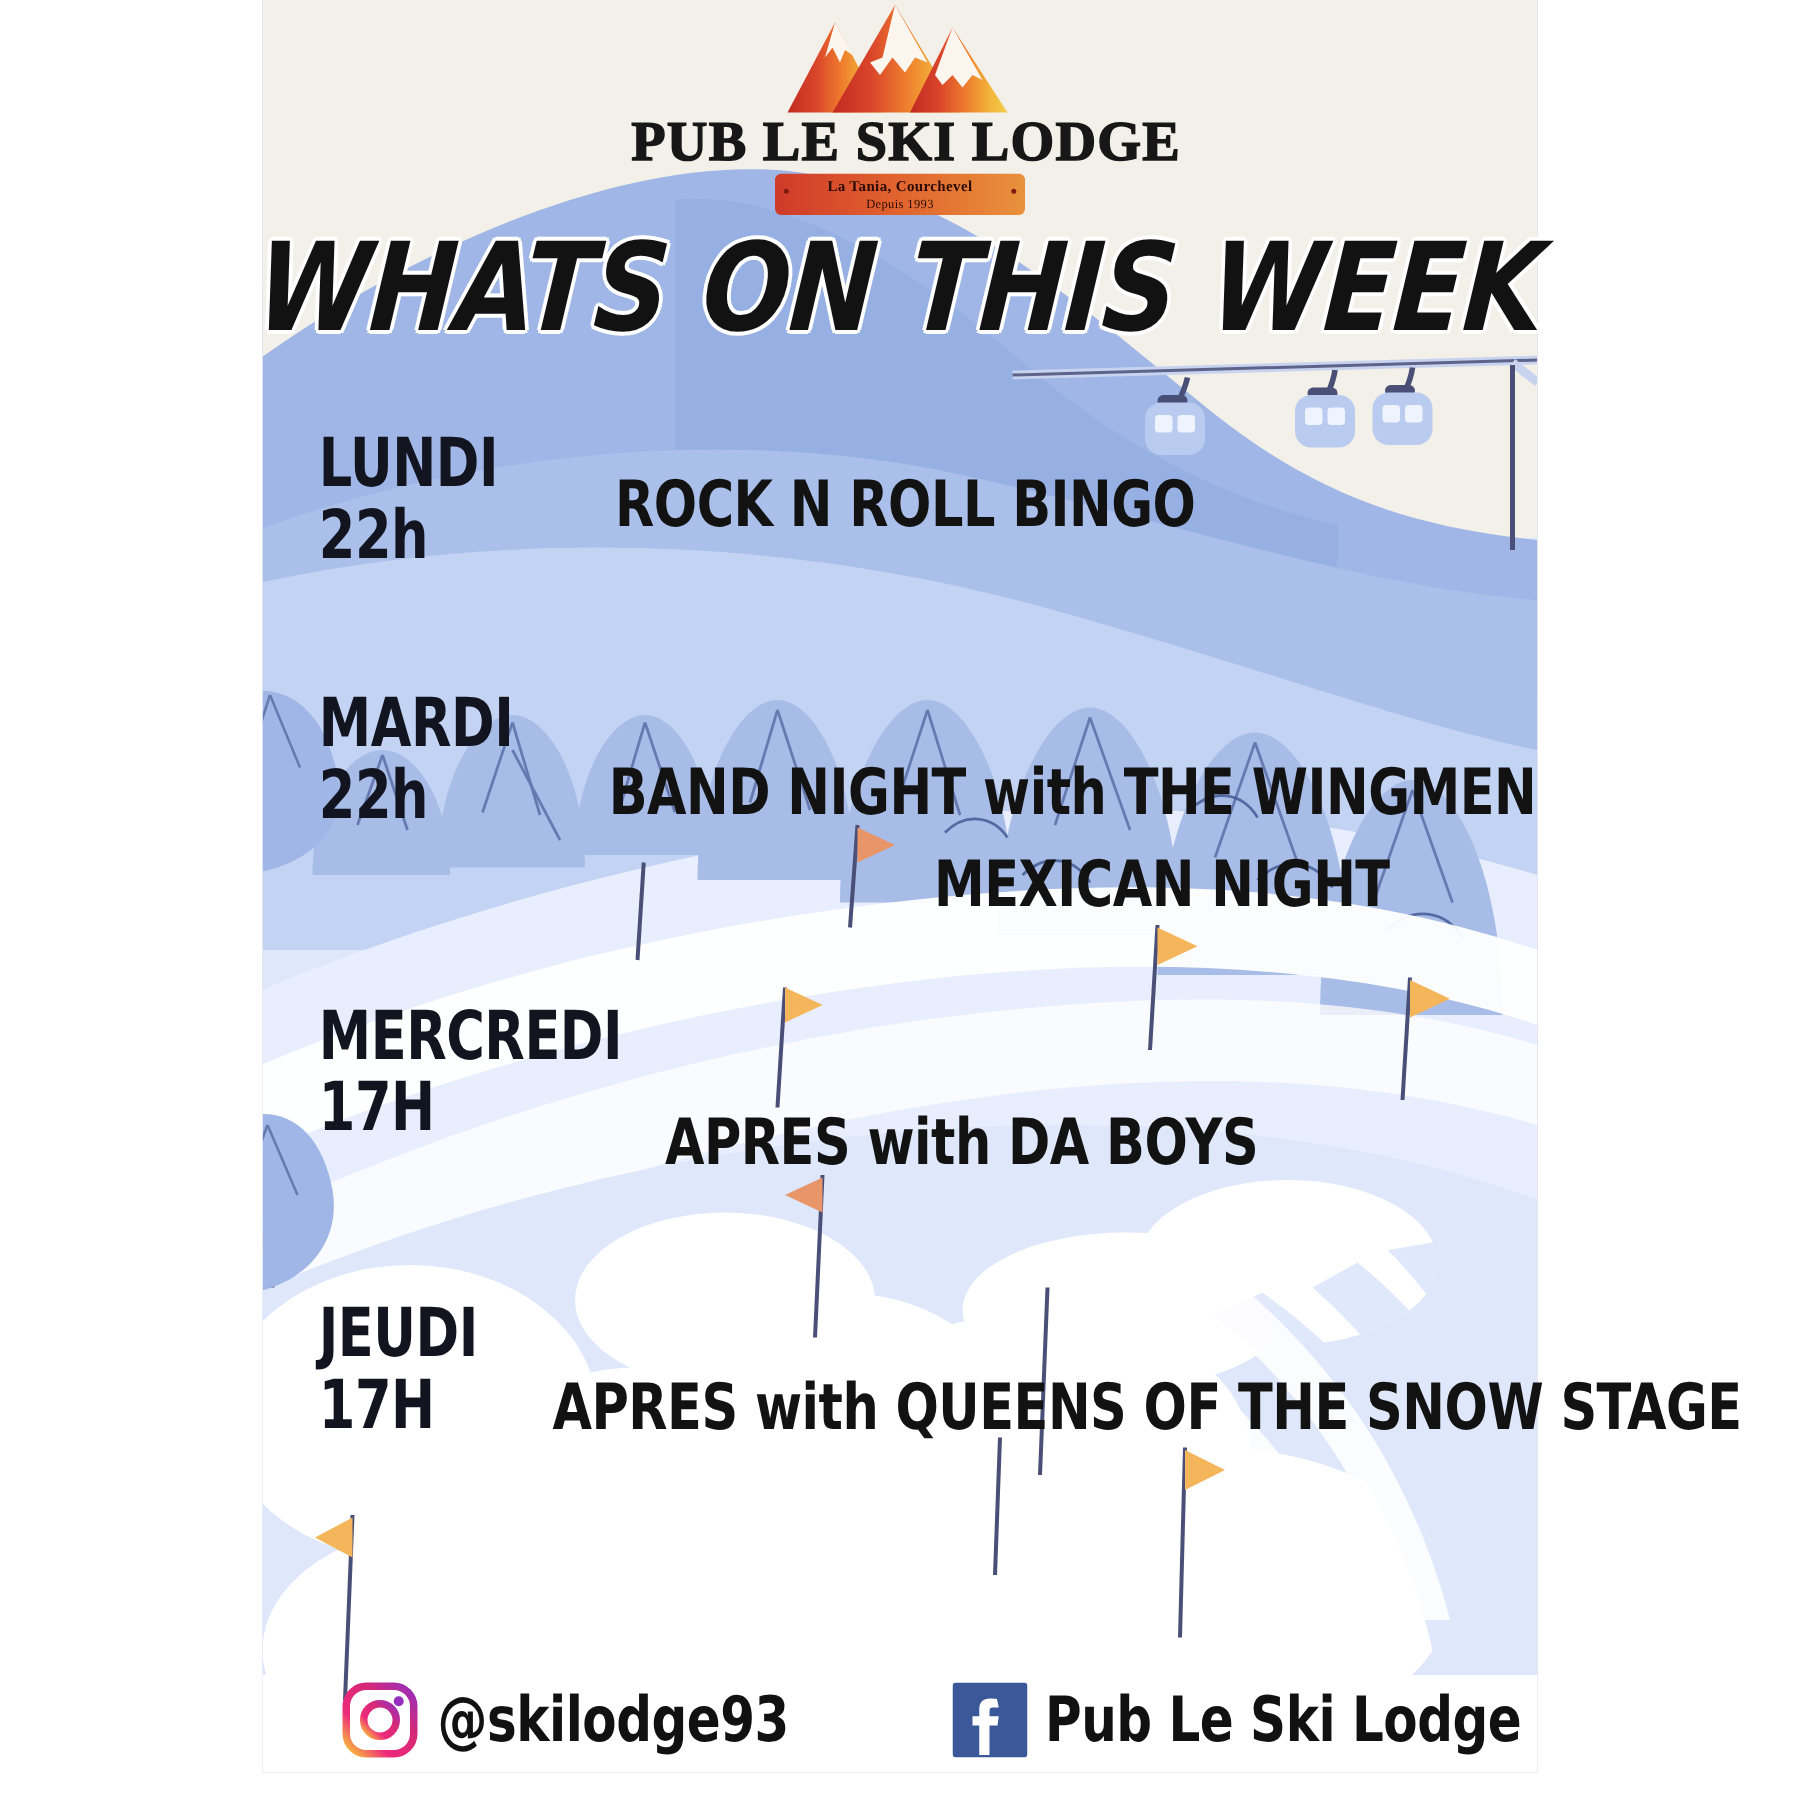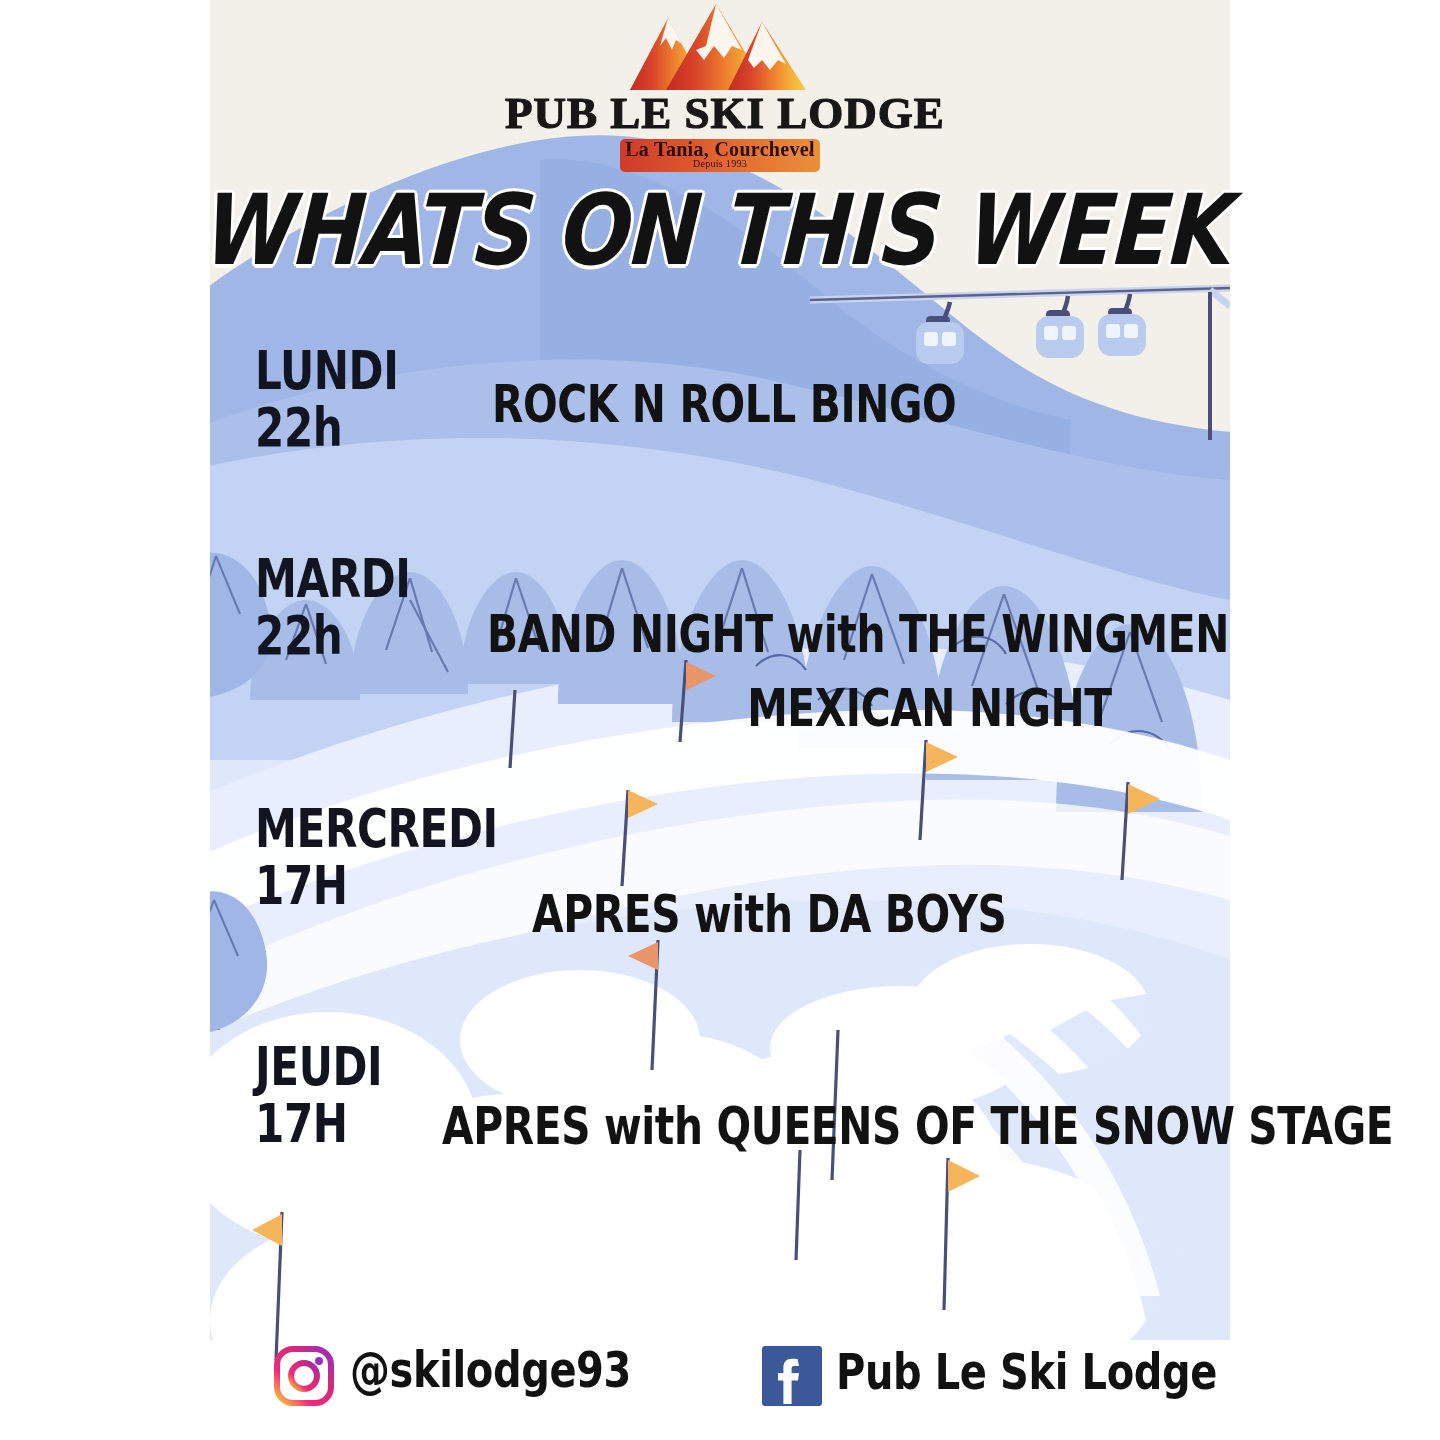--- a/index.html
+++ b/index.html
@@ -39,21 +39,21 @@
     background:linear-gradient(90deg,#cf3a2a 0%,#e0602d 45%,#e9913c 100%);
     padding:2px 0 3px;position:relative;
   }
   .logo-banner:before,.logo-banner:after{
     content:"";position:absolute;top:12px;width:4px;height:4px;border-radius:50%;
     background:#7a1c10;
   }
   .logo-banner:before{left:7px;}
   .logo-banner:after{right:7px;}
   .logo-banner .l1{
-    font-family:"Liberation Serif",serif;font-weight:bold;font-size:20px;color:#2a0b05;
+    font-family:"Liberation Serif",serif;font-weight:bold;font-size:12px;color:#2a0b05;
     letter-spacing:.3px;line-height:17px;
   }
   .logo-banner .l2{
     font-family:"Liberation Serif",serif;font-weight:normal;font-size:10px;color:#2a0b05;
     letter-spacing:.3px;line-height:11px;
   }
 
   
   .headline{
     position:absolute;left:230px;top:178px;width:980px;height:106px;z-index:40;
@@ -86,21 +86,21 @@
     font-family:"DejaVu Sans",sans-serif;font-weight:bold;
     font-size:51px;line-height:54px;color:#121212;
     letter-spacing:-.5px;transform:scaleX(.80);
     white-space:nowrap;
   }
   .evt.left{transform-origin:left center;}
   .evt.right{transform-origin:right center;}
 
   
   .footer{position:absolute;left:210px;top:1330px;width:1020px;height:105px;z-index:40;}
-  .soc{position:absolute;display:flex;}
+  .soc{position:absolute;display:flex;align-items:center;}
   .soc .lbl{
     font-family:"DejaVu Sans",sans-serif;font-weight:bold;
     font-size:50px;line-height:52px;color:#111;letter-spacing:-.5px;
     transform:scaleX(.80);transform-origin:left center;white-space:nowrap;
     margin-left:14px;
   }
   .ig-icon{width:64px;height:64px;flex:0 0 64px;}
   .fb-icon{width:60px;height:60px;flex:0 0 60px;}
 </style>
 </head>

